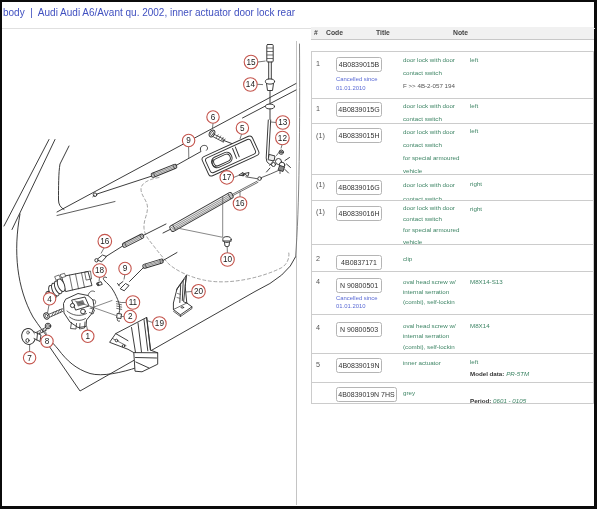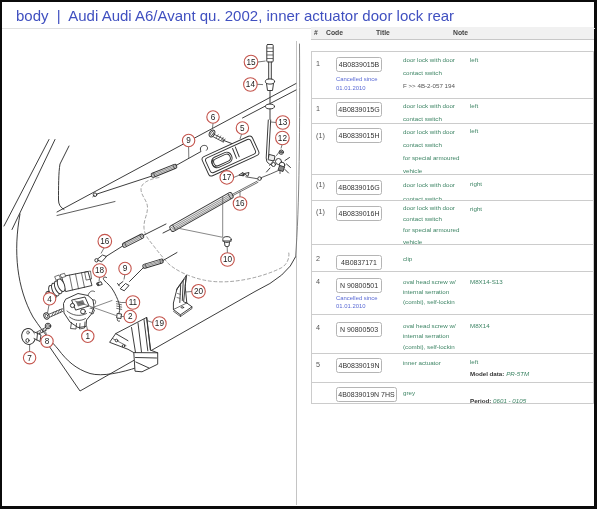--- a/index.html
+++ b/index.html
@@ -1,16 +1,16 @@
 <!DOCTYPE html>
 <html><head><meta charset="utf-8"><style>
 html,body{margin:0;padding:0;width:600px;height:515px;background:#fff;font-family:"Liberation Sans",sans-serif;overflow:hidden;position:relative}
 .abs{position:absolute}
 #frame{left:0;top:0;width:592px;height:504px;border:2px solid #0b0b0b;border-right-width:3px;border-bottom-width:3px}
-#title{left:16px;top:7px;font-size:15px;color:#4050c0;white-space:nowrap}
+#title{left:3px;top:7px;font-size:10px;color:#4050c0;white-space:nowrap}
 #hr1{left:2px;top:28px;width:593px;height:1px;background:#e0e0e0}
 #vdiv{left:296px;top:41px;width:1px;height:464px;background:#c4c4c4}
 #thead{left:311px;top:27px;width:283px;height:12px;background:#f1f1f1;border-bottom:1px solid #c8c8c8;font-size:6.8px;font-weight:bold;color:#444}
 #thead span{position:absolute;top:2px}
 #rows{left:311px;top:51px;width:281px;border:1px solid #ccc}
 .row{position:relative;border-bottom:1px solid #ccc;overflow:hidden}
 .row:last-child{border-bottom:none}
 .num{position:absolute;left:4px;font-size:7.2px;color:#555}
 .code{position:absolute;left:24px;width:44px;height:13px;border:1px solid #b5b5b5;border-radius:2.5px;background:#fff;font-size:7px;color:#333;text-align:center;line-height:13px}
 .ttl{position:absolute;left:91px;font-size:6.2px;color:#3e8565}

